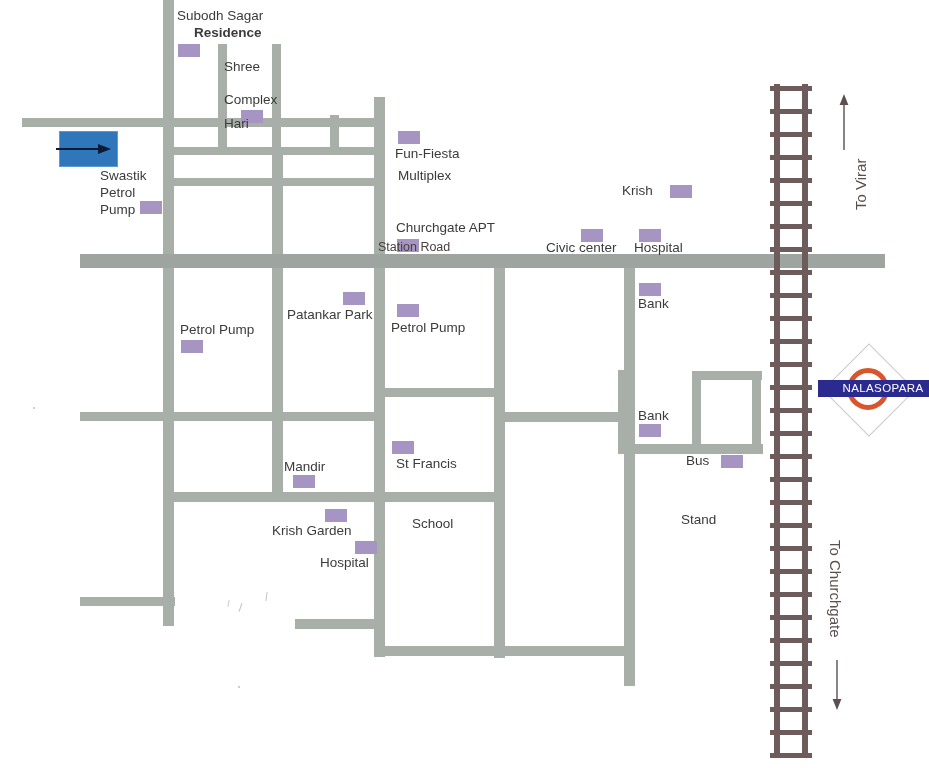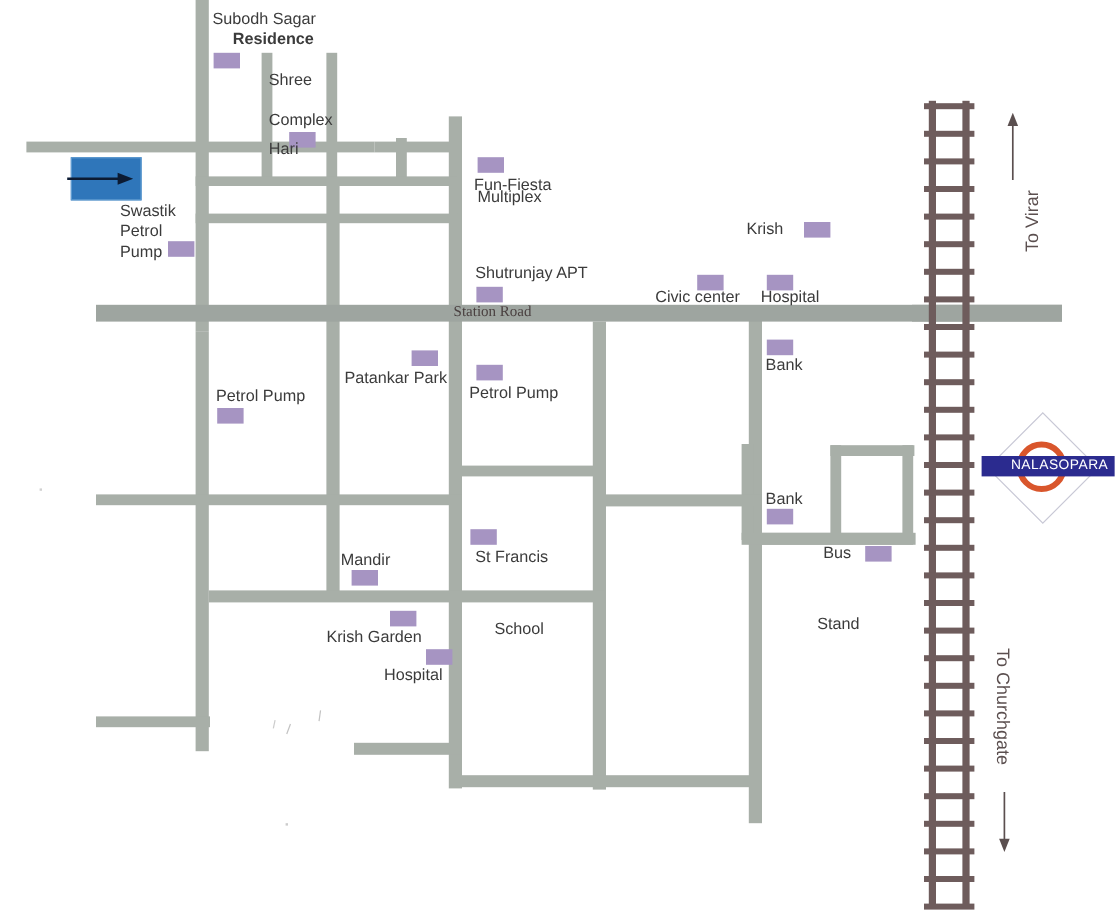--- a/index.html
+++ b/index.html
@@ -229,21 +229,21 @@
     <line x1="8" y1="58" x2="8" y2="12" stroke="#5b4f4f" stroke-width="1.4"></line>
     <polygon points="8,2 3.6,13 12.4,13" fill="#5b4f4f"></polygon>
   </svg>
 
   <div class="dir-label dir-down" style="left:844px; top:540px;">To Churchgate</div>
   <svg class="dir-arrow" style="left:829px; top:660px;" width="16" height="52" viewBox="0 0 16 52">
     <line x1="8" y1="0" x2="8" y2="42" stroke="#5b4f4f" stroke-width="1.4"></line>
     <polygon points="8,50 3.6,39 12.4,39" fill="#5b4f4f"></polygon>
   </svg>
 
-  <div class="road-name" style="left:378px; top:252px;font-family:Liberation Serif, serif;">Station Road</div>
+  <div class="road-name" style="left:378px; top:240px;">Station Road</div>
 
   <div class="project-box" style="left:59px; top:131px; width:57px; height:34px;"></div>
   <svg class="project-arrow" style="left:55px; top:140px;" width="58" height="18" viewBox="0 0 58 18">
     <line x1="1" y1="9" x2="46" y2="9" stroke="#0c1b33" stroke-width="2.2"></line>
     <polygon points="56,9 43,4 43,14" fill="#0c1b33"></polygon>
   </svg>
 
   <div class="poi-label" style="left:177px; top:8px;">Subodh Sagar</div>
   <div class="poi-label" style="left:194px; top:25px;font-weight:bold;">Residence</div>
   <div class="poi-swatch" style="left:178px; top:44px;"></div>
@@ -253,23 +253,23 @@
   <div class="poi-label" style="left:224px; top:92px;">Complex</div>
   <div class="poi-swatch" style="left:241px; top:110px;"></div>
 
   <div class="poi-label" style="left:100px; top:168px;">Swastik</div>
   <div class="poi-label" style="left:100px; top:185px;">Petrol</div>
   <div class="poi-label" style="left:100px; top:202px;">Pump</div>
   <div class="poi-swatch" style="left:140px; top:201px;"></div>
 
   <div class="poi-swatch" style="left:398px; top:131px;"></div>
   <div class="poi-label" style="left:395px; top:146px;">Fun-Fiesta</div>
-  <div class="poi-label" style="left:398px; top:156px;">Multiplex</div>
-
-  <div class="poi-label" style="left:396px; top:220px;">Shutrunjay APT</div>
+  <div class="poi-label" style="left:398px; top:168px;">Multiplex</div>
+
+  <div class="poi-label" style="left:396px; top:220px;">Churchgate APT</div>
   <div class="poi-swatch" style="left:397px; top:239px;"></div>
 
   <div class="poi-label" style="left:622px; top:183px;">Krish</div>
   <div class="poi-swatch" style="left:670px; top:185px;"></div>
 
   <div class="poi-swatch" style="left:581px; top:229px;"></div>
   <div class="poi-label" style="left:546px; top:240px;">Civic center</div>
 
   <div class="poi-swatch" style="left:639px; top:229px;"></div>
   <div class="poi-label" style="left:634px; top:240px;">Hospital</div>

